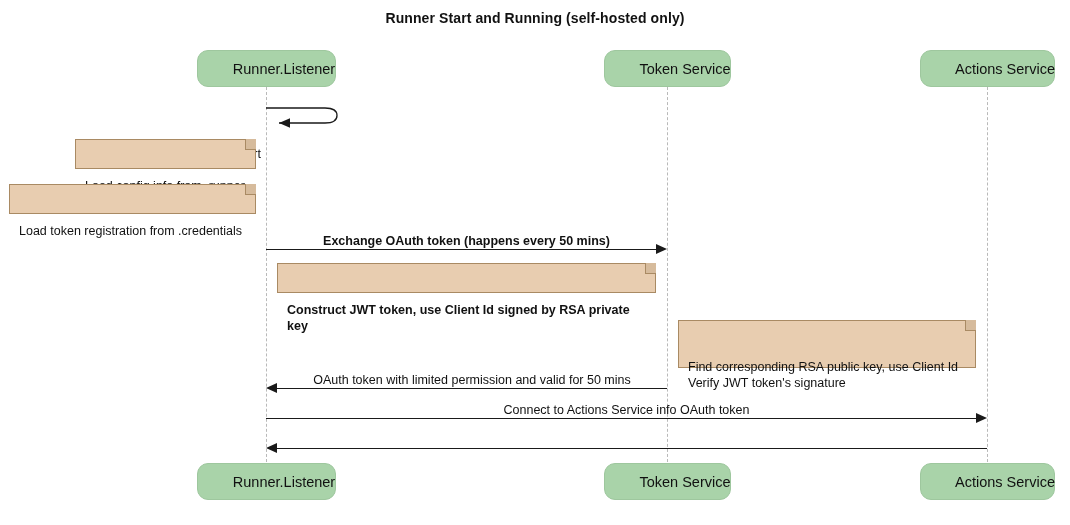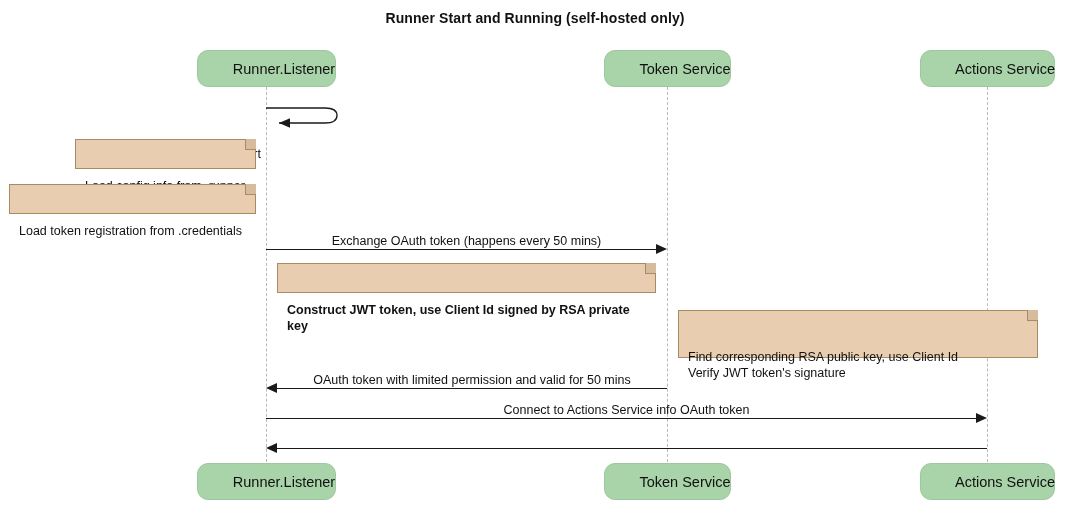--- a/index.html
+++ b/index.html
@@ -118,30 +118,30 @@
   <div class="note" style="left:75px;top:139px;width:181px;height:30px;">
     <span class="fold"></span>
     <span>Load config info from .runner</span>
   </div>
 
   <div class="note" style="left:9px;top:184px;width:247px;height:30px;">
     <span class="fold"></span>
     <span>Load token registration from .credentials</span>
   </div>
 
-  <div class="msg-label" style="left:266px;top:234px;width:401px;">Exchange OAuth token (happens every 50 mins)</div>
+  <div class="msg-label" style="left:266px;top:234px;width:401px;font-weight:bold;">Exchange OAuth token (happens every 50 mins)</div>
   <div class="msg-line" style="left:266px;top:249px;width:390px;"></div>
   <div class="arrowhead right" style="left:656px;top:244px;"></div>
 
   <div class="note" style="left:277px;top:263px;width:379px;height:30px;font-weight:bold;">
     <span class="fold"></span>
     <span>Construct JWT token, use Client Id signed by RSA private key</span>
   </div>
 
-  <div class="note" style="left:678px;top:310px;width:360px;height:48px;">
+  <div class="note" style="left:678px;top:320px;width:298px;height:48px;">
     <span class="fold"></span>
     <span>Find corresponding RSA public key, use Client Id
 Verify JWT token's signature</span>
   </div>
 
   <div class="msg-label" style="left:277px;top:373px;width:390px;">OAuth token with limited permission and valid for 50 mins</div>
   <div class="msg-line" style="left:277px;top:388px;width:390px;"></div>
   <div class="arrowhead left" style="left:266px;top:383px;"></div>
 
   <div class="msg-label" style="left:266px;top:403px;width:721px;">Connect to Actions Service info OAuth token</div>

